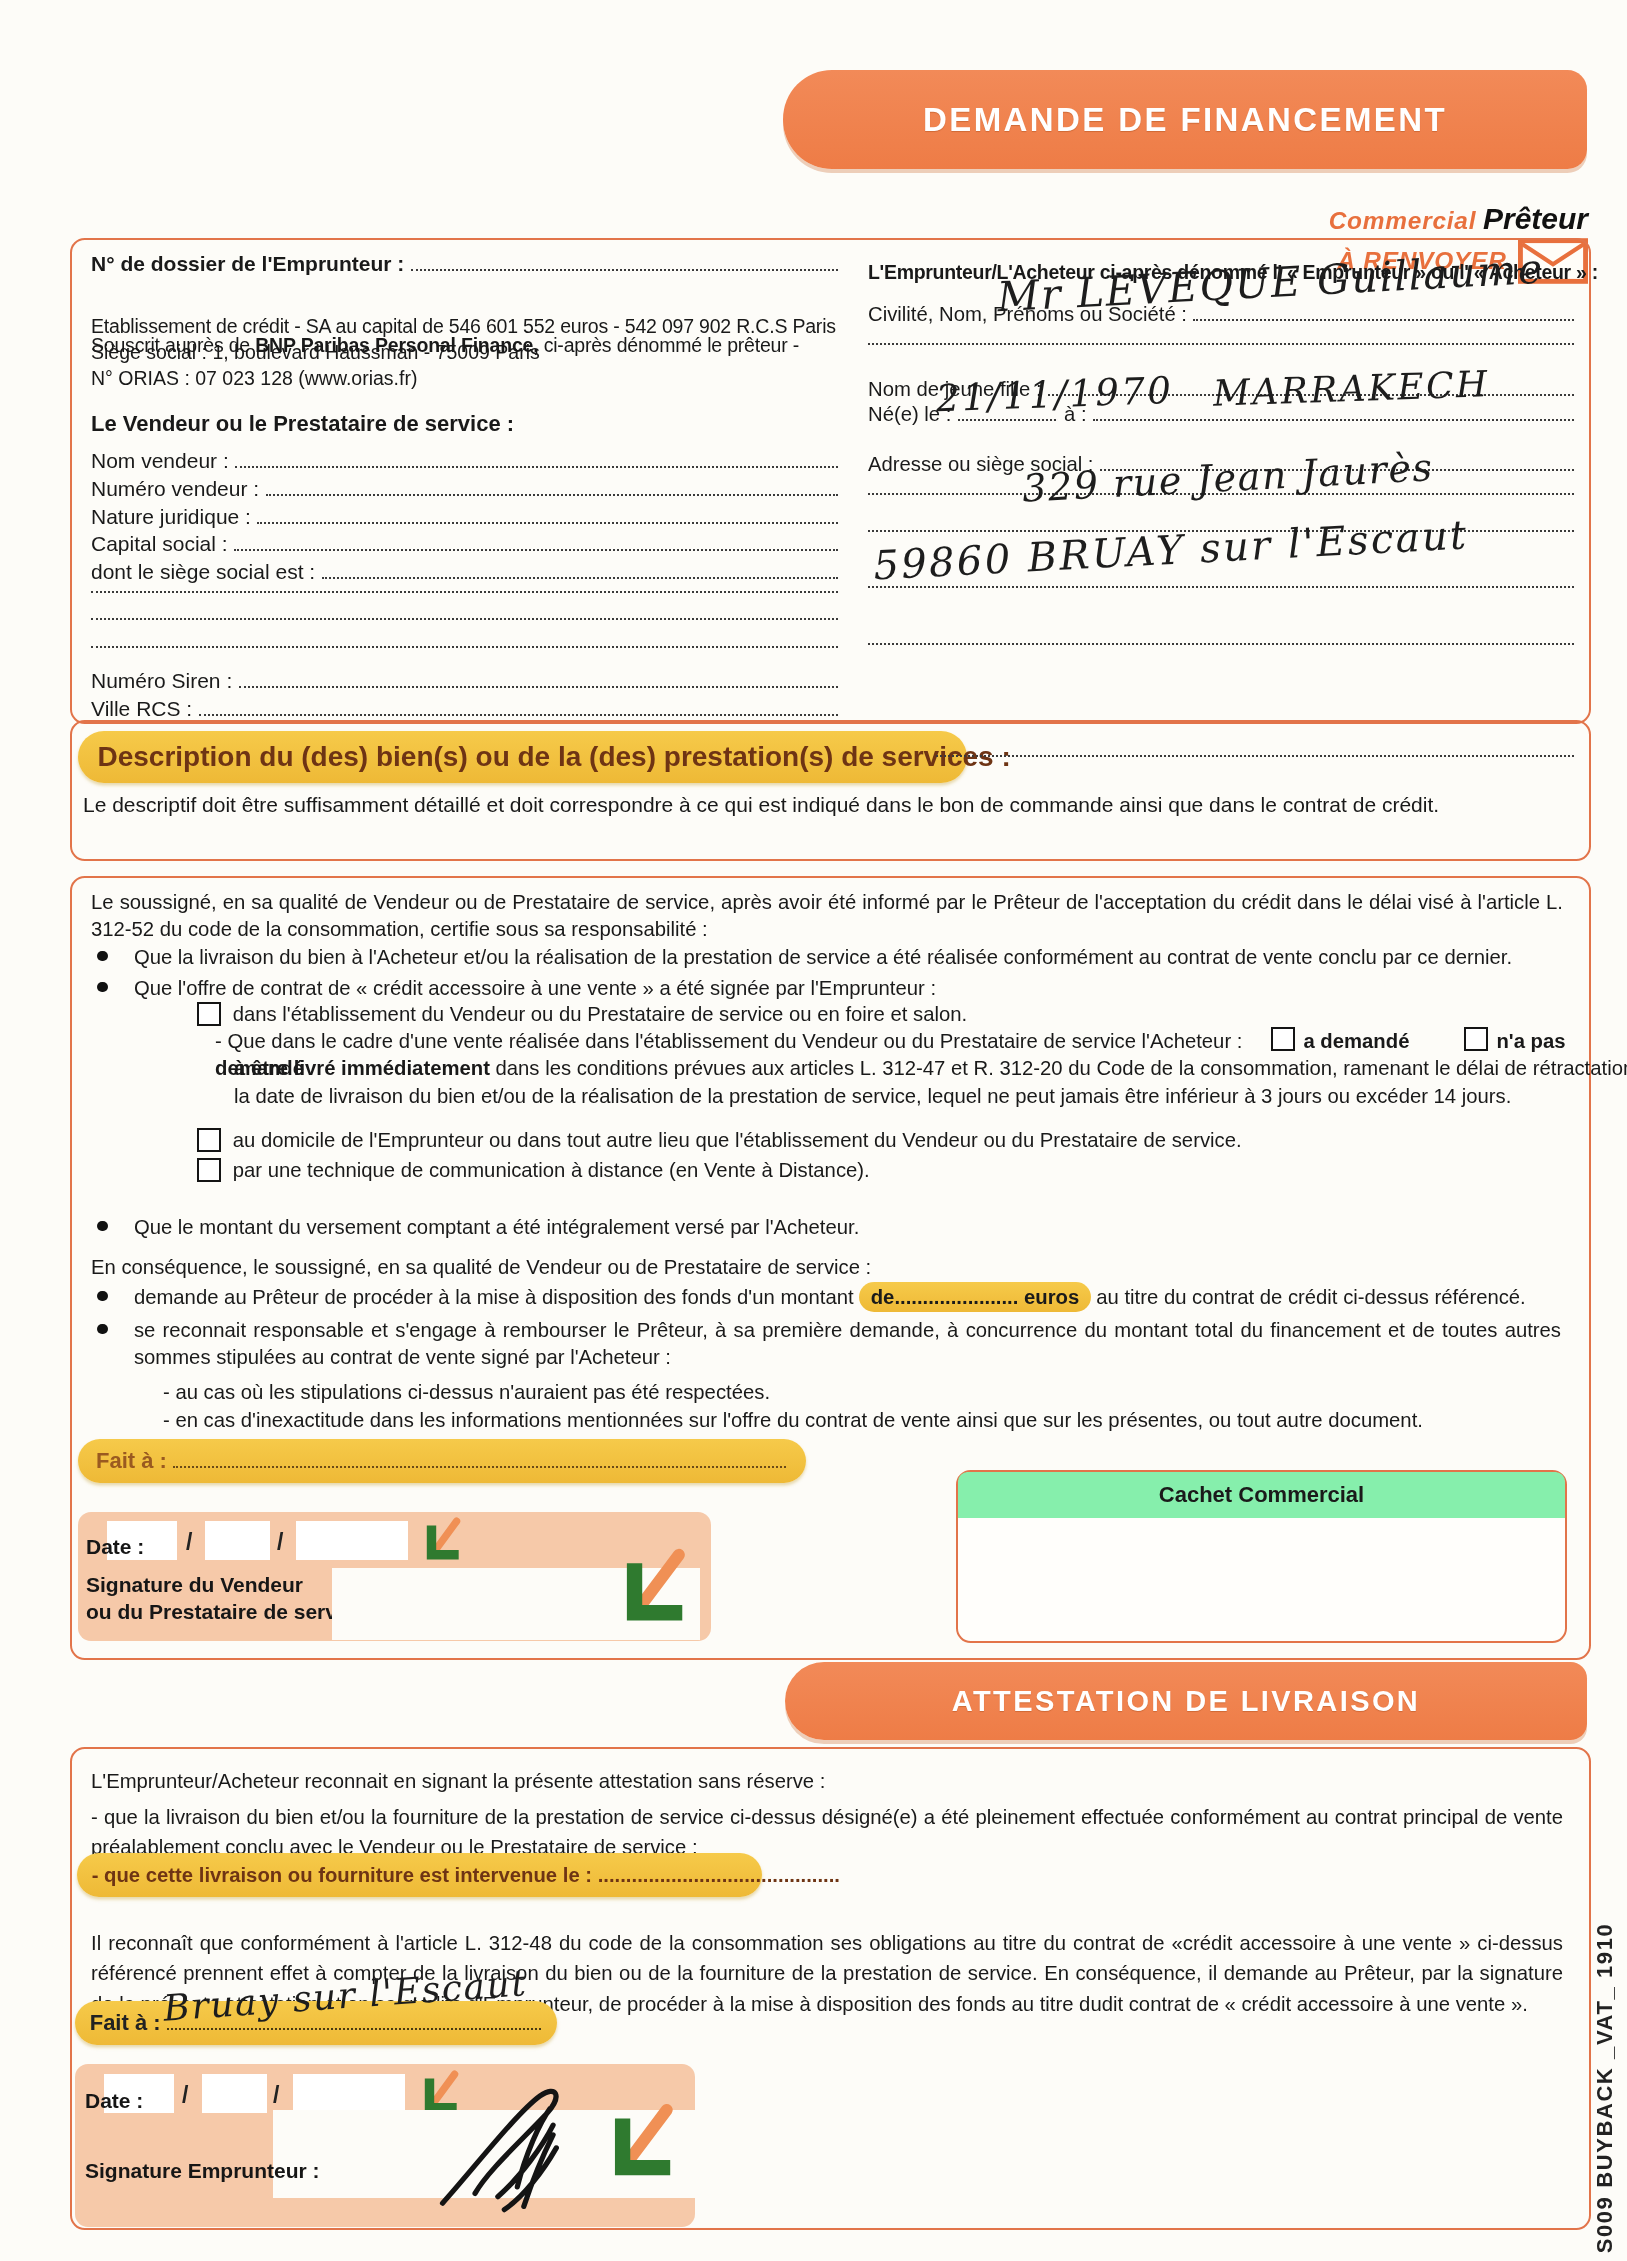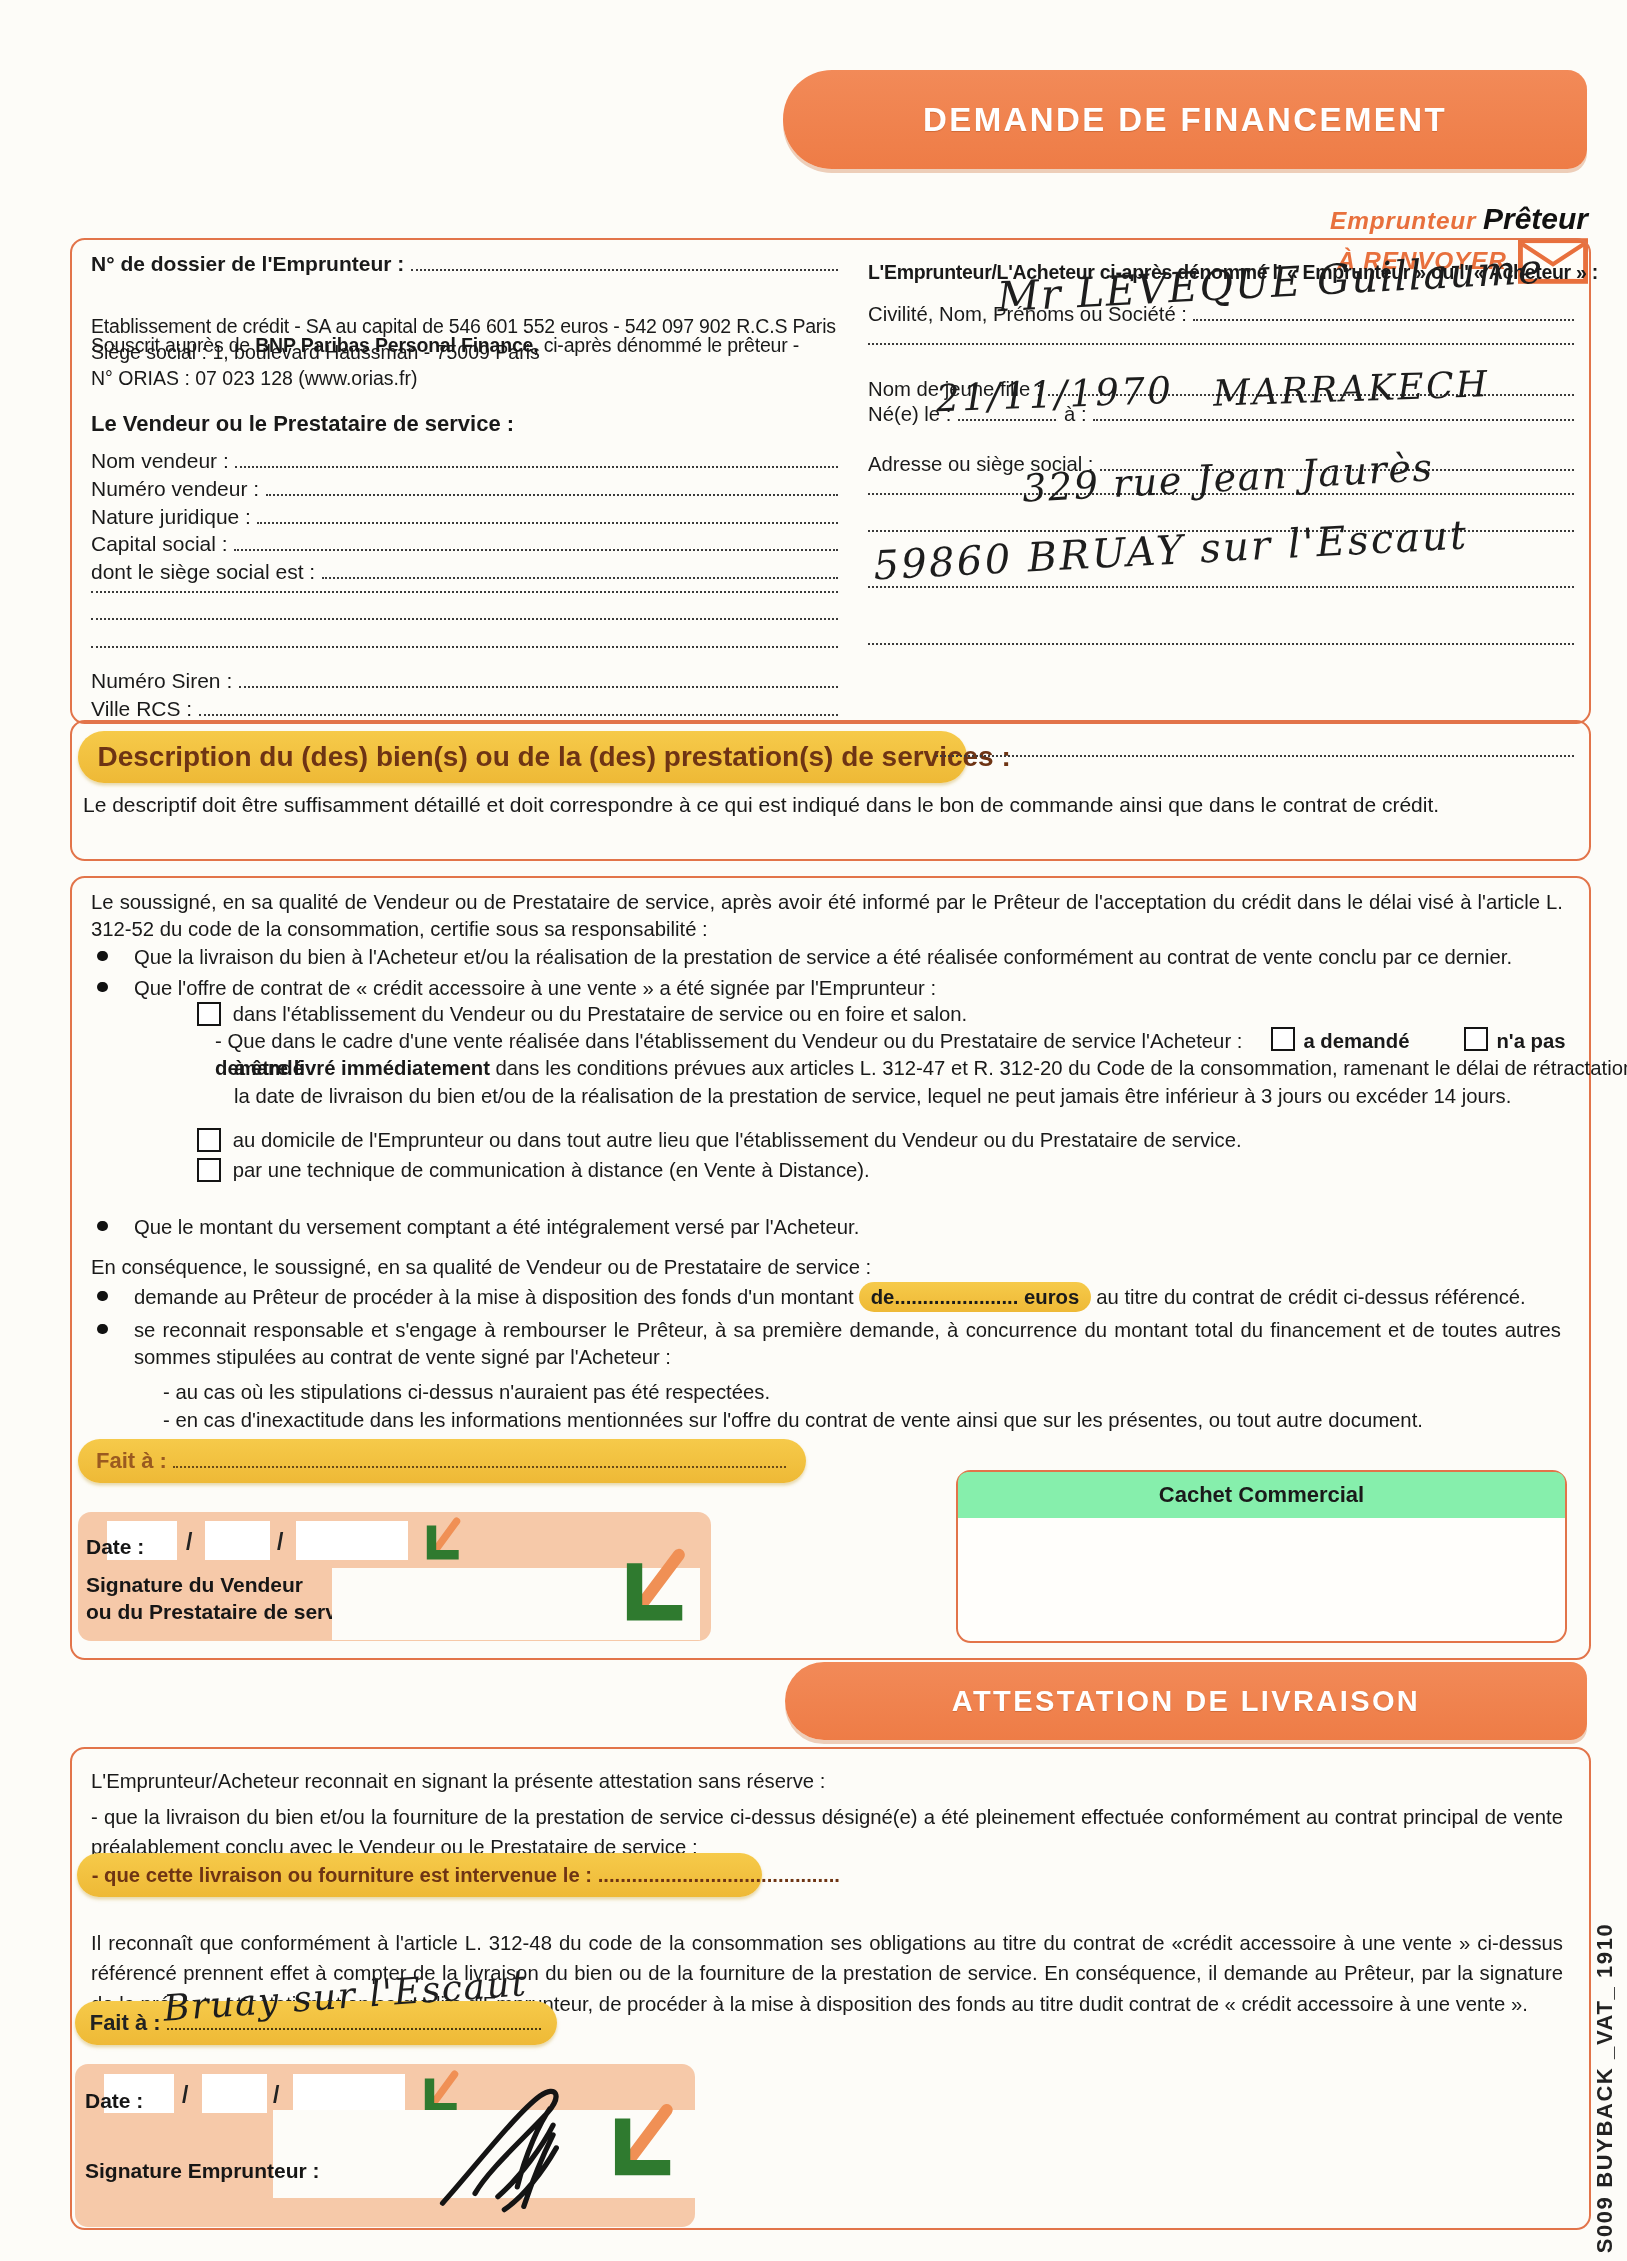--- a/index.html
+++ b/index.html
@@ -65,21 +65,21 @@
 </style>
 </head>
 <body>
 
 <div class="page">
 
   <div class="banner banner1">
     <span>DEMANDE DE FINANCEMENT</span>
   </div>
   <div class="copyline">
-    <span class="ex">Emprunteur</span>
+    <span class="ex">Commercial</span>
     <span class="pr">Prêteur</span>
   </div>
   <div class="returnline">
     <span class="rv">À RENVOYER</span>
     <span>
       <svg width="70" height="46" viewBox="0 0 43 28">
         <rect x="1.5" y="1.5" width="40" height="25" fill="#fffdf8" stroke="#e8703d" stroke-width="3"></rect>
         <path d="M2.5 3.5 L21.5 16 L40.5 3.5" fill="none" stroke="#e8703d" stroke-width="2.6"></path>
       </svg>
     </span>

